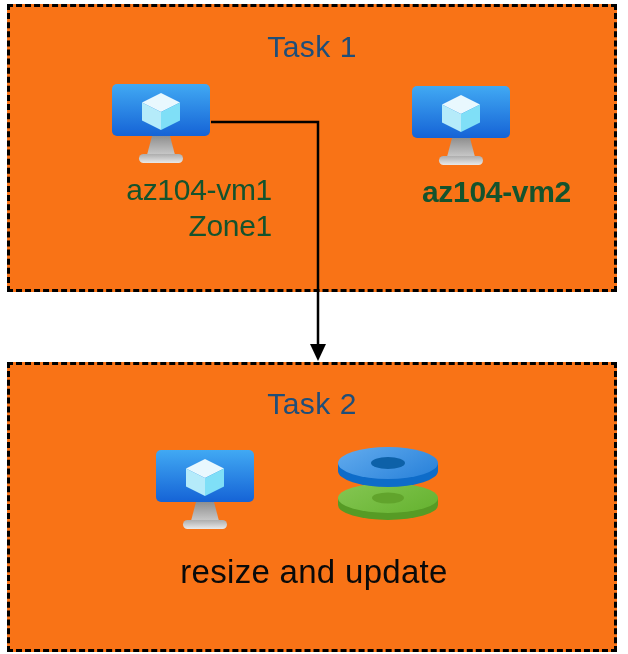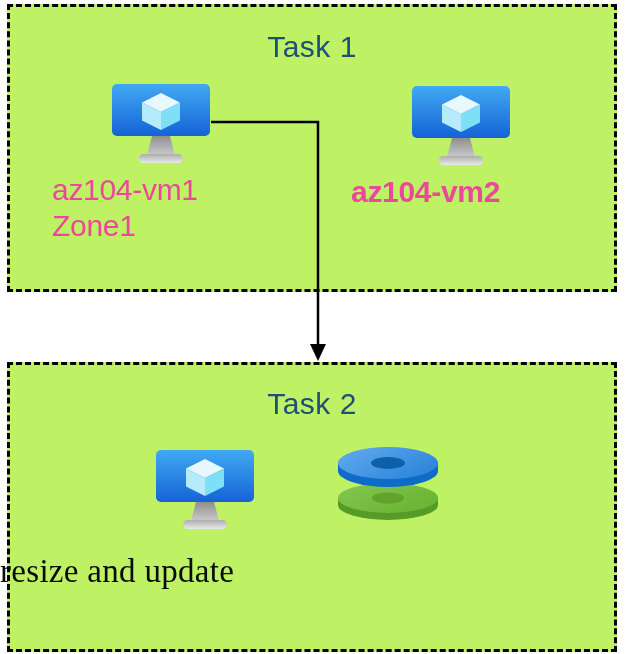--- a/index.html
+++ b/index.html
@@ -2,38 +2,38 @@
 <html><head>
 <meta charset="utf-8">
 <style>
   html,body{margin:0;padding:0;background:#ffffff;}
   body{font-family:"Liberation Sans", sans-serif;}
   .canvas{
     position:relative;width:628px;height:654px;background:#ffffff;overflow:hidden;
   }
   .panel{
     position:absolute;left:7px;width:610px;
-    background:#bef264;border:3px dashed #000000;box-sizing:border-box;
+    background:#f97316;border:3px dashed #000000;box-sizing:border-box;
   }
   .panel.task1{top:4px;height:288px;}
   .panel.task2{top:362px;height:290px;}
   .panel-title{
     position:absolute;left:0;width:100%;text-align:center;
     color:#1f4e79;font-size:30px;font-weight:400;letter-spacing:0.5px;
   }
   .task1 .panel-title{top:23px;}
   .task2 .panel-title{top:22px;}
   .icon{position:absolute;}
   .vm-label{
-    position:absolute;width:220px;text-align:left;color:#ec4899;
+    position:absolute;width:220px;text-align:right;color:#14532d;
     font-size:30px;line-height:36px;letter-spacing:-0.3px;
   }
   .caption{
-    position:absolute;left:0;width:100%;text-align:left;color:#0a0a0a;
-    font-size:33px;letter-spacing:0.3px;font-family:Liberation Serif, serif;
+    position:absolute;left:0;width:100%;text-align:center;color:#0a0a0a;
+    font-size:33px;letter-spacing:0.3px;
   }
   .connector{position:absolute;left:0;top:0;pointer-events:none;}
 </style>
 </head>
 <body>
 
 <div class="canvas">
 
   <div class="panel task1">
     <div class="panel-title">Task 1</div>

